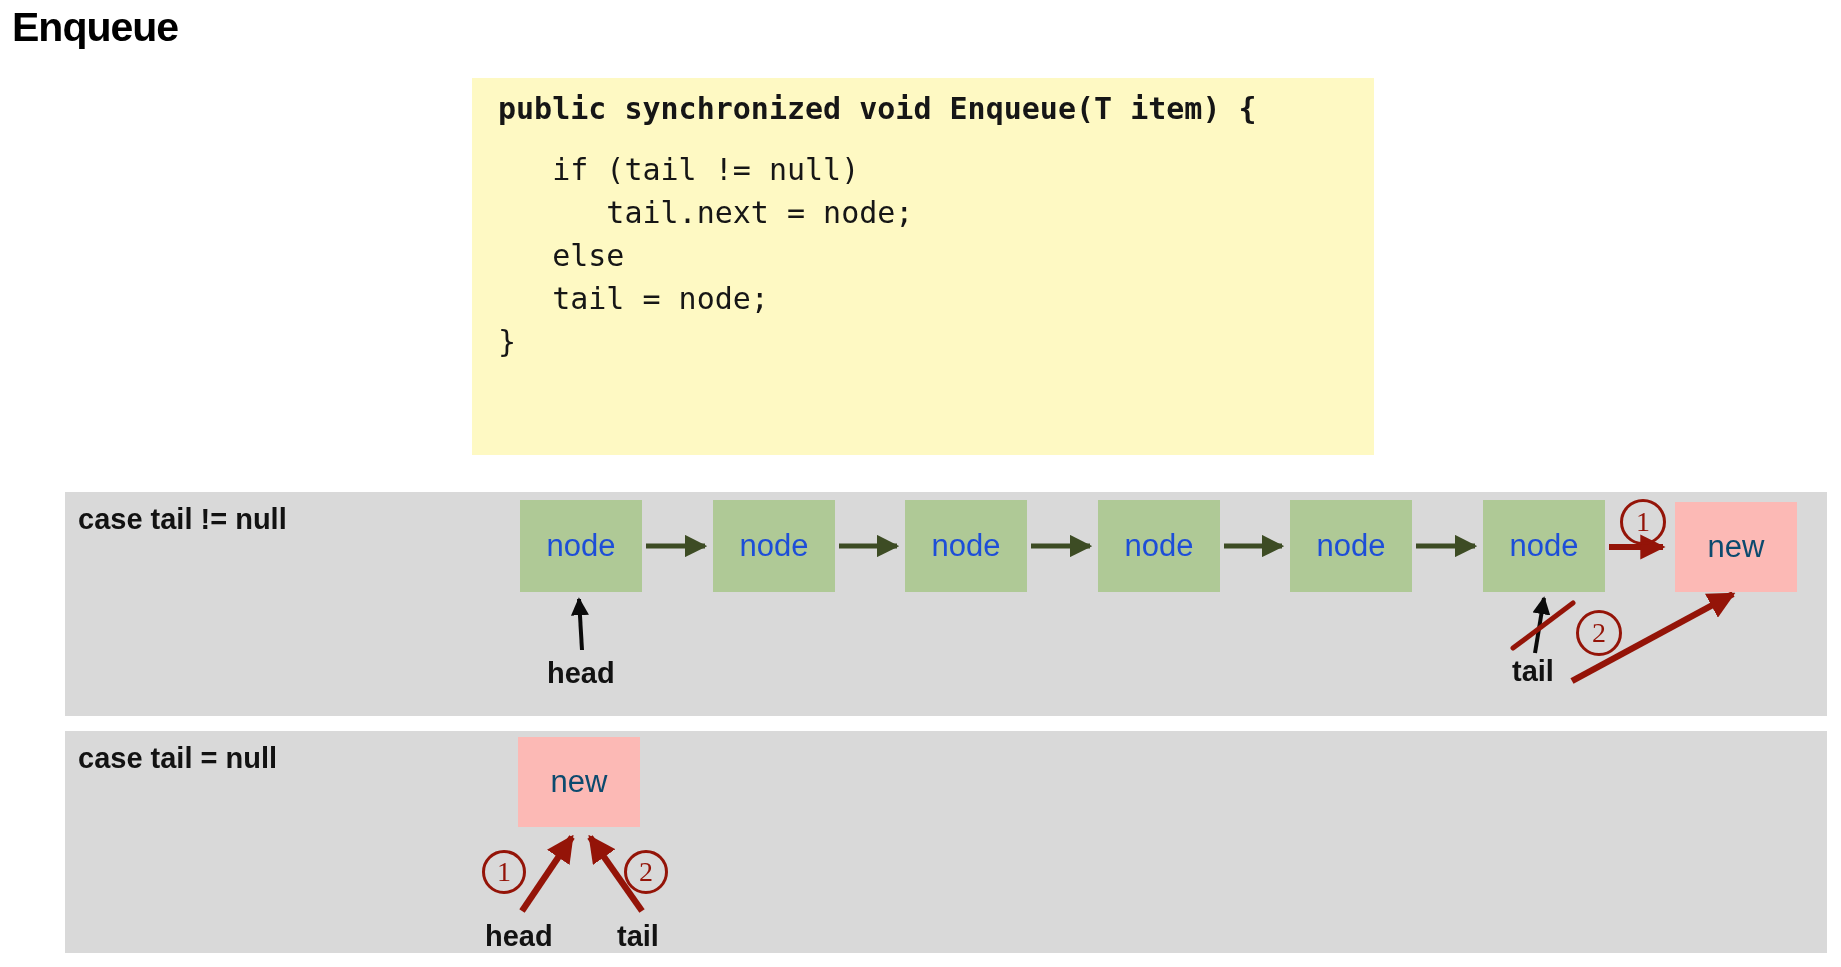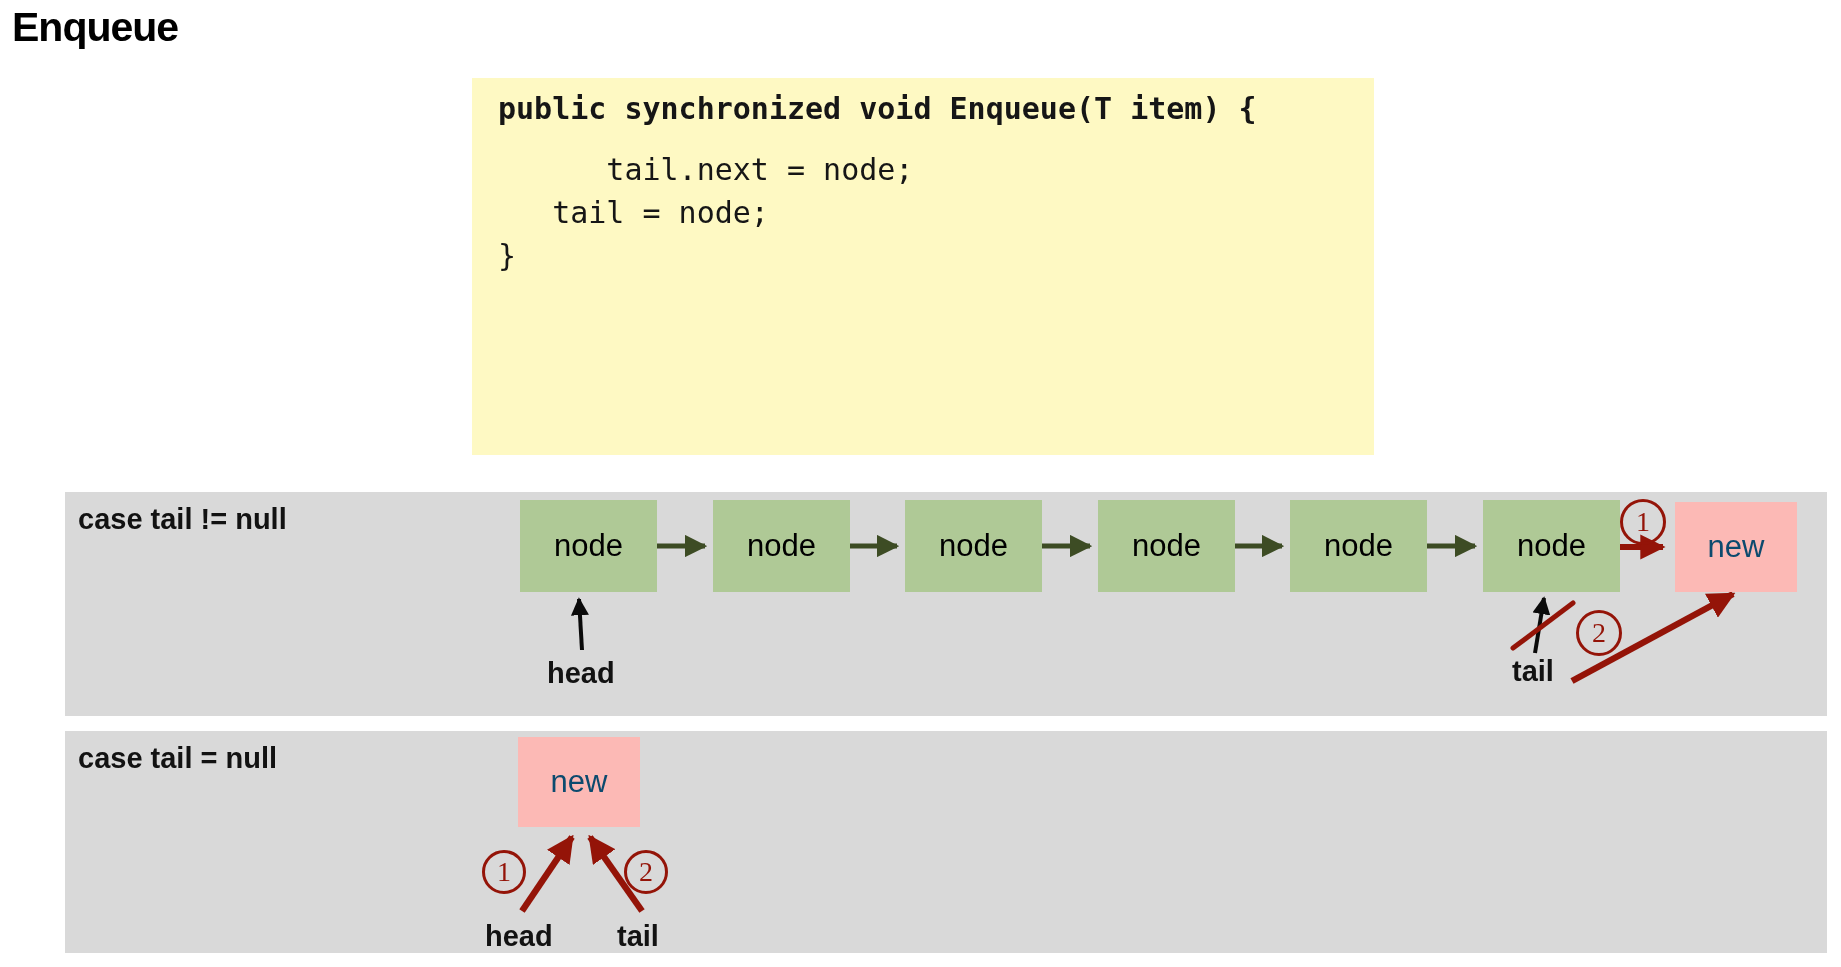--- a/index.html
+++ b/index.html
@@ -9,43 +9,45 @@
          letter-spacing:-1px;text-align:center;}
   .codeblock{position:absolute;left:472px;top:78px;width:902px;height:377px;background:#fef9c3;}
   .codeinner{position:absolute;left:26px;top:9px;font-family:"DejaVu Sans Mono","Liberation Mono",monospace;
              font-size:30px;color:#161616;}
   .code-line{white-space:pre;line-height:43px;height:43px;}
   .code-line.first{font-weight:bold;margin-bottom:18px;}
   .section{position:absolute;left:65px;width:1762px;background:#d9d9d9;}
   .sec1{top:492px;height:224px;}
   .sec2{top:731px;height:222px;}
   .caselabel{position:absolute;left:13px;top:11px;font-size:29px;font-weight:bold;color:#121212;}
-  .nodebox{position:absolute;top:8px;width:137px;height:92px;background:#afc996;
-           display:flex;align-items:center;justify-content:center;font-size:31px;color:#000000;}
+  .nodebox{position:absolute;top:8px;width:122px;height:92px;background:#afc996;
+           display:flex;align-items:center;justify-content:center;font-size:31px;color:#1d4ed8;}
   .newbox{position:absolute;width:122px;height:90px;background:#fcb9b5;
           display:flex;align-items:center;justify-content:center;font-size:31px;color:#0c4a6e;}
   .newbox.s1{left:1610px;top:10px;}
   .newbox.s2{left:453px;top:6px;}
   .ptrlabel{position:absolute;font-size:29px;font-weight:bold;color:#121212;}
   .circlenum{position:absolute;border:3px solid #941408;border-radius:50%;color:#941408;
              display:flex;align-items:center;justify-content:center;
              font-family:"Liberation Serif",serif;font-size:28px;background:transparent;}
   .arrowlayer{position:absolute;left:0;top:0;}
 </style>
 </head>
 <body>
 
 <div class="stage">
 
   <div class="title">Enqueue</div>
 
   <div class="codeblock">
     <div class="codeinner">
       <div class="code-line first">public synchronized void Enqueue(T item) {</div>
+      <div class="code-line">   if (tail != null)</div>
       <div class="code-line">      tail.next = node;</div>
+      <div class="code-line">   else</div>
       <div class="code-line">   tail = node;</div>
       <div class="code-line">}</div>
     </div>
   </div>
 
   <div class="section sec1">
     <div class="caselabel">case tail != null</div>
 
     <svg class="arrowlayer" width="1762" height="224">
       <defs>

